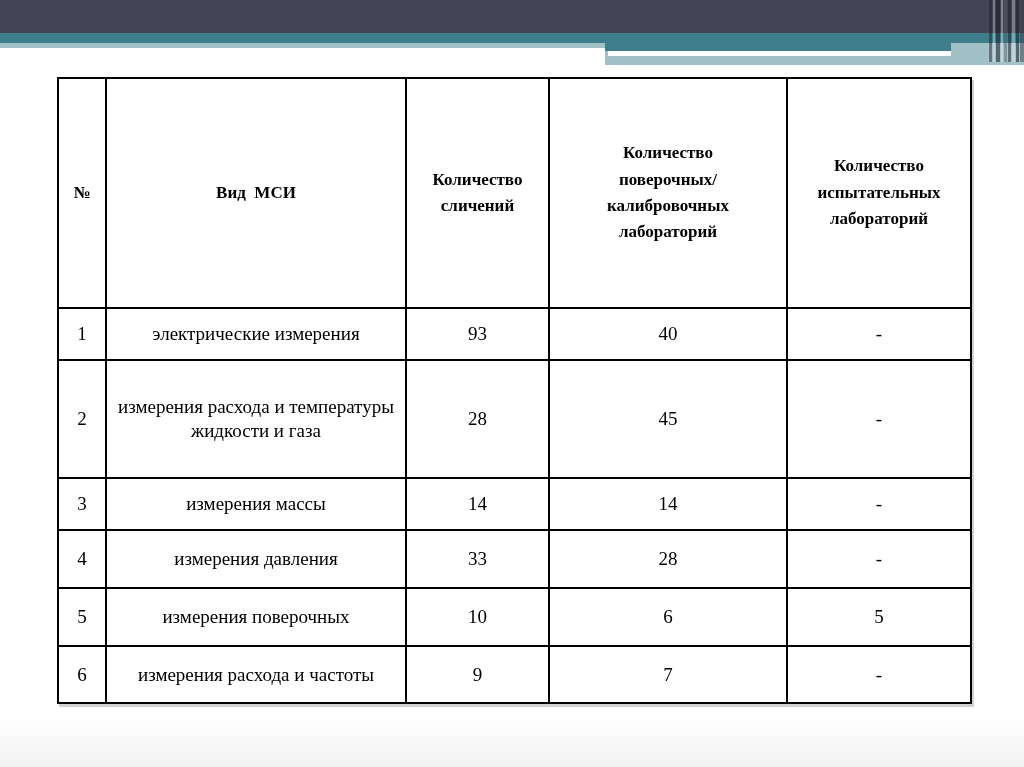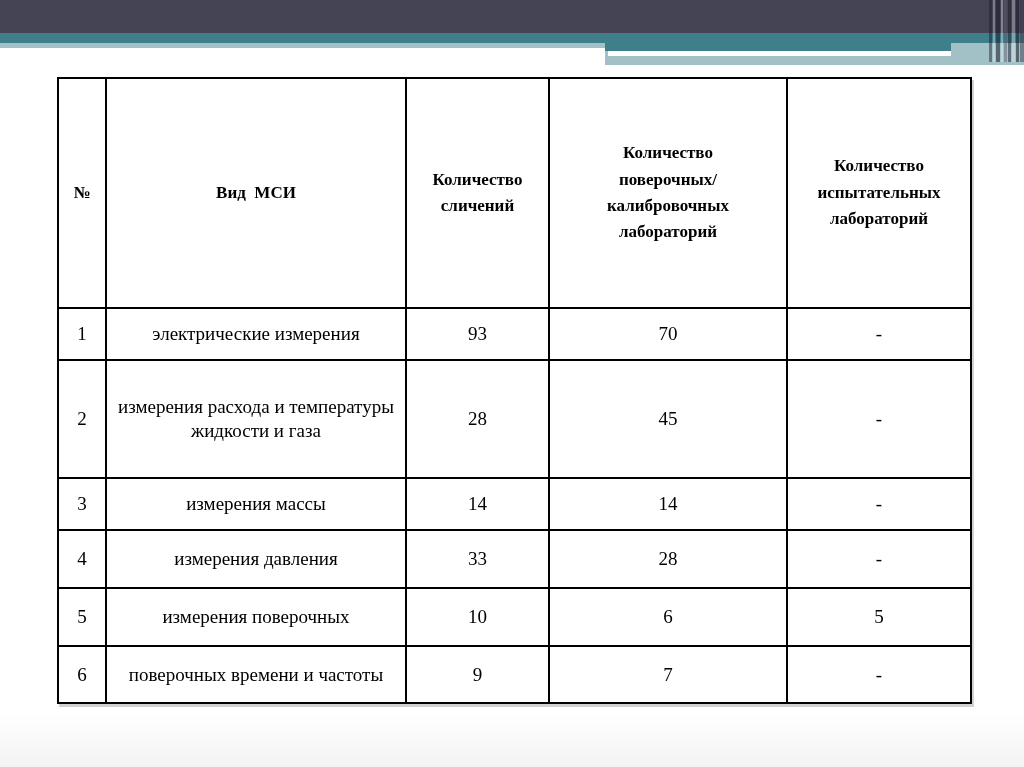--- a/index.html
+++ b/index.html
@@ -83,21 +83,21 @@
         <th>Количество
 испытательных
 лабораторий</th>
       </tr>
     </thead>
     <tbody>
       <tr>
         <td>1</td>
         <td>электрические измерения</td>
         <td>93</td>
-        <td>70</td>
+        <td>40</td>
         <td>-</td>
       </tr>
       <tr>
         <td>2</td>
         <td>измерения расхода и температуры жидкости и газа</td>
         <td>28</td>
         <td>45</td>
         <td>-</td>
       </tr>
       <tr>
@@ -116,20 +116,20 @@
       </tr>
       <tr>
         <td>5</td>
         <td>измерения поверочных</td>
         <td>10</td>
         <td>6</td>
         <td>5</td>
       </tr>
       <tr>
         <td>6</td>
-        <td>поверочных времени и частоты</td>
+        <td>измерения расхода и частоты</td>
         <td>9</td>
         <td>7</td>
         <td>-</td>
       </tr>
     </tbody>
   </table>
 </div>
 
 </body></html>

